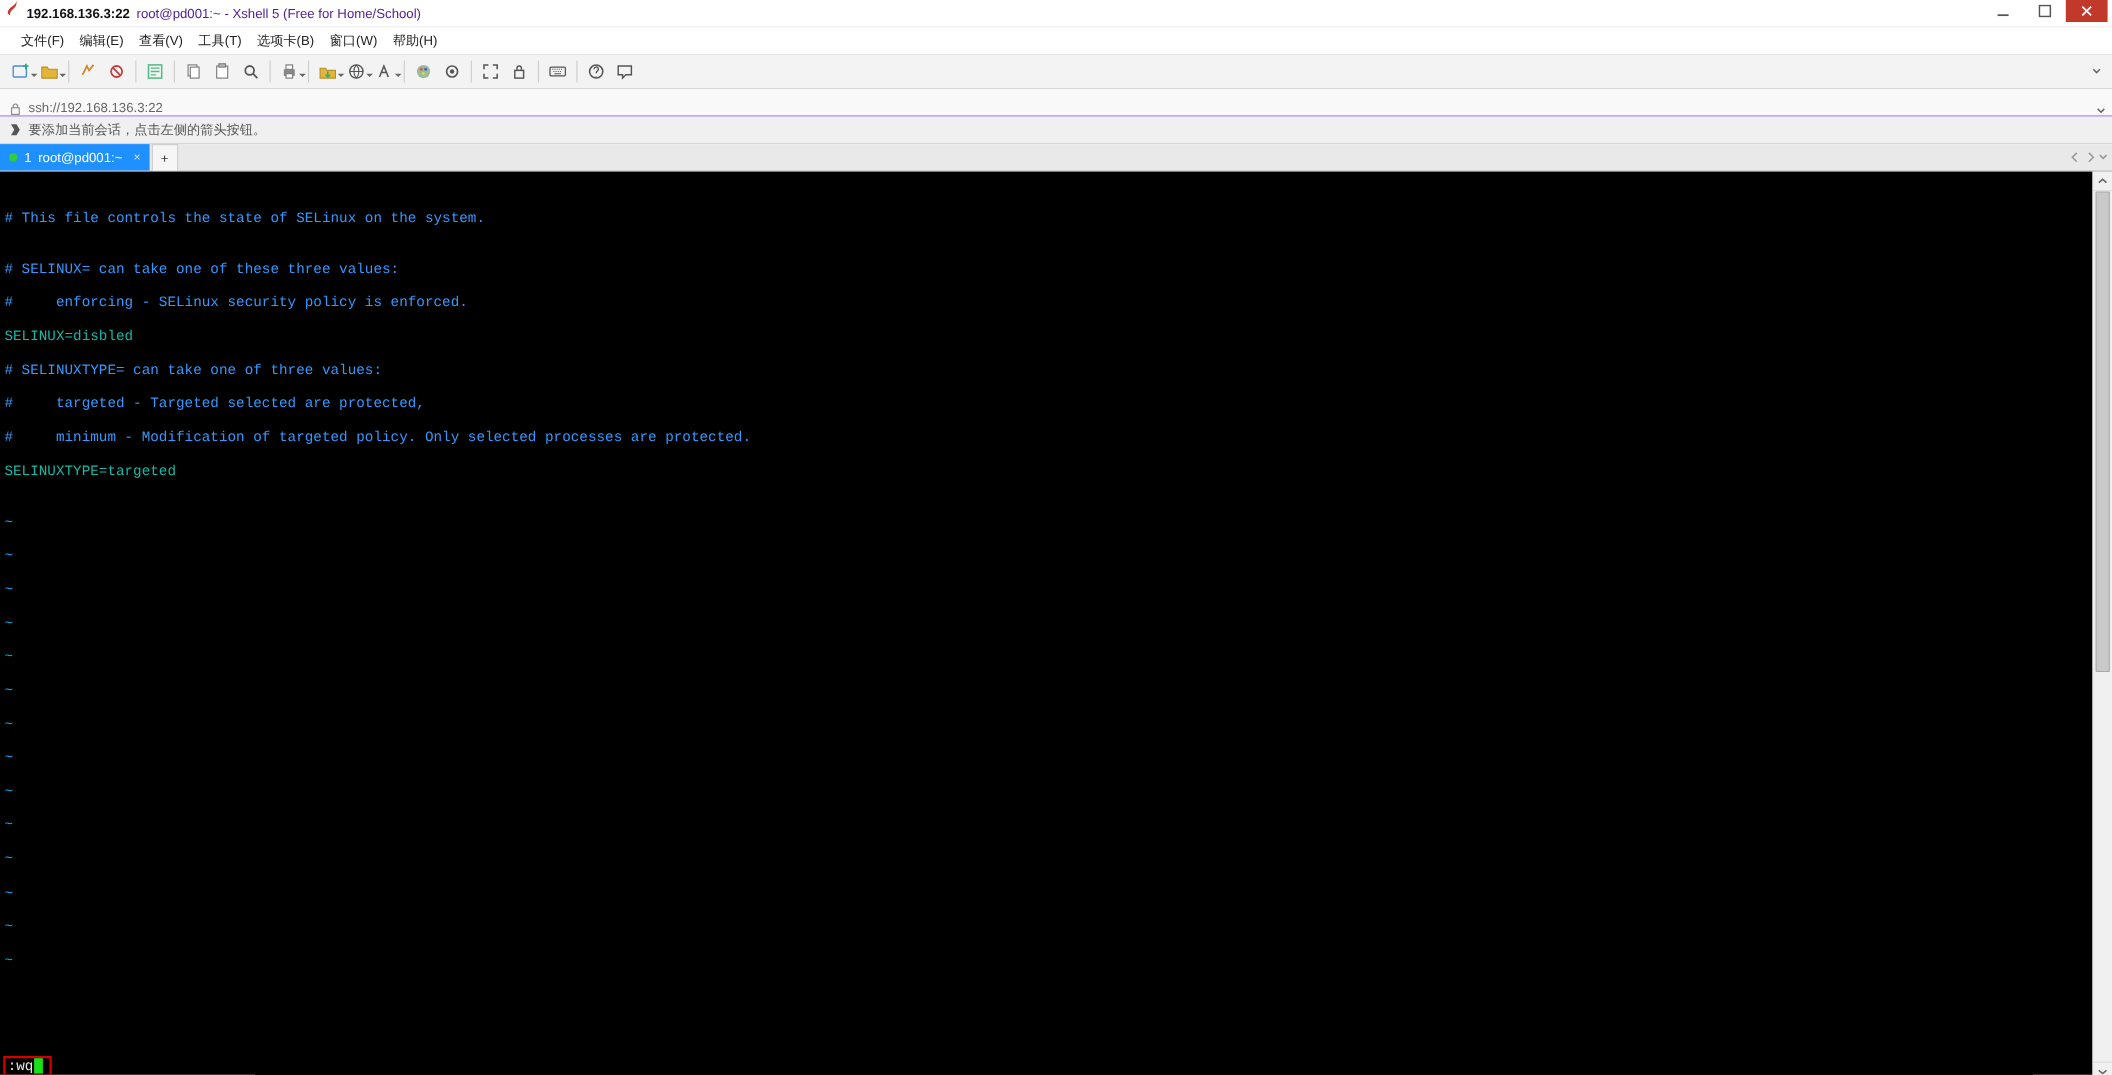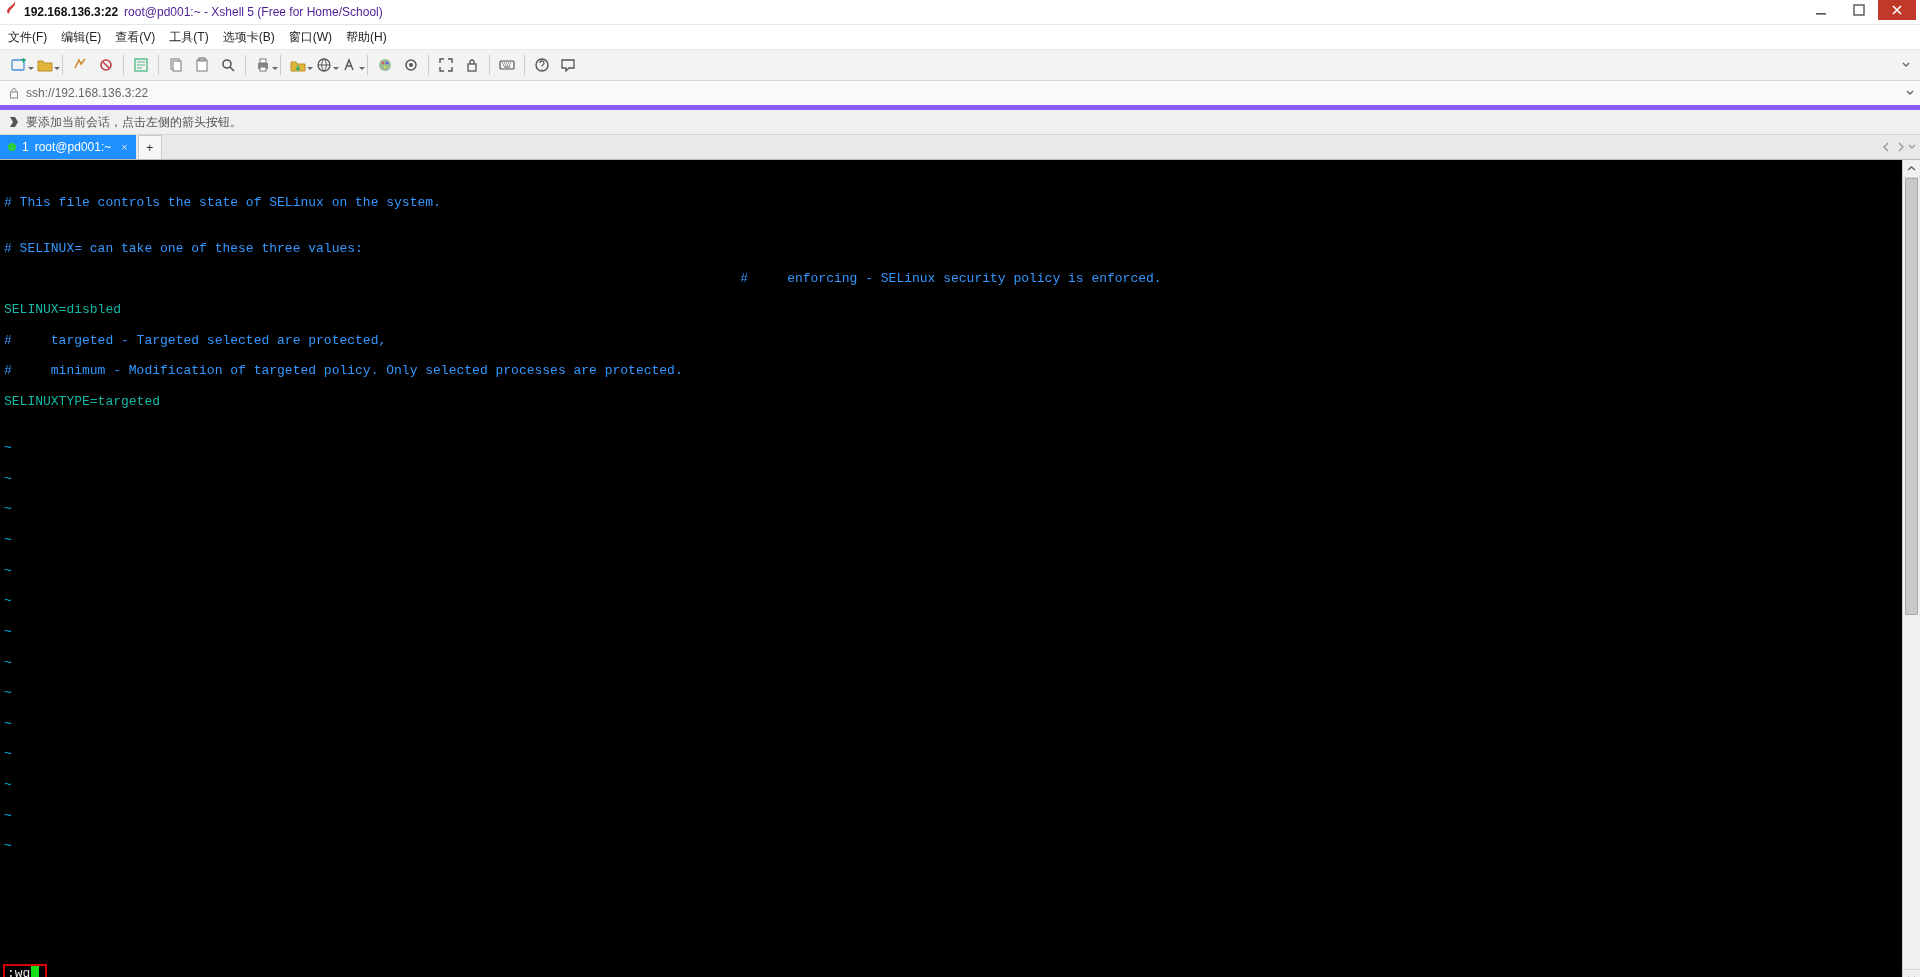--- a/index.html
+++ b/index.html
@@ -4,29 +4,29 @@
 <style>
   html,body{margin:0;padding:0;height:100%;font-family:"Microsoft YaHei",Tahoma,Arial,sans-serif;font-size:12px;background:#fff;color:#333;overflow:hidden}
   .titlebar{height:24px;line-height:24px;display:flex;padding:0 4px;background:#fff;border-bottom:1px solid #e6e6e6}
   .titlebar .app-icon{width:14px;height:14px;margin-right:6px;display:inline-flex;align-items:center;justify-content:center}
   .titlebar .host{font-weight:bold;color:#111;margin-right:6px}
   .titlebar .subtitle{color:#4c1d95}
   .titlebar .spacer{flex:1}
   .win-btns{display:flex;gap:0}
   .win-btn{width:38px;height:20px;display:flex;align-items:center;justify-content:center;color:#555}
   .win-btn.close{background:#c0392b;color:#fff}
-  .menubar{height:24px;display:flex;align-items:center;padding:0 8px;gap:14px;background:#fff;border-bottom:1px solid #e6e6e6;color:#222}
+  .menubar{height:24px;display:flex;align-items:center;padding:0 19px;gap:14px;background:#fff;border-bottom:1px solid #e6e6e6;color:#222}
   .menubar span{cursor:default}
   .toolbar{height:30px;display:flex;align-items:center;padding:0 6px;background:#f3f3f3;border-bottom:1px solid #d7d7d7;color:#555}
   .toolbar .ico{width:22px;height:22px;display:inline-flex;align-items:center;justify-content:center;margin:0 2px;color:#666;position:relative}
   .toolbar .sep{width:1px;height:20px;background:#ccc;margin:0 4px}
   .toolbar .dd::after{content:"";position:absolute;right:-4px;bottom:3px;border:3px solid transparent;border-top-color:#666}
   .toolbar .end{flex:1}
   .toolbar .tiny-dd{width:12px;text-align:center;color:#666}
-  .addrbar{height:24px;display:flex;align-items:center;padding:0 6px;background:#f9f9f9;border-bottom:5px solid #8b5cf6;color:#666}
+  .addrbar{height:24px;display:flex;align-items:flex-end;padding:0 6px;background:#f9f9f9;border-bottom:1px solid #8b5cf6;color:#666}
   .addrbar .ico{width:16px;display:inline-flex;justify-content:center;margin-right:4px}
   .infobar{height:24px;display:flex;align-items:center;padding:0 6px;background:#f0f0f0;border-bottom:1px solid #d7d7d7;color:#555}
   .infobar .ico{width:16px;display:inline-flex;justify-content:center;margin-right:4px}
   .tabstrip{height:24px;display:flex;align-items:stretch;background:#e9e9e9;border-bottom:1px solid #bbb;position:relative}
   .tab{display:flex;align-items:center;gap:6px;padding:0 8px;background:#1e90ff;color:#fff;font-size:12px}
   .tab .dot{width:8px;height:8px;border-radius:50%;background:#2ecc40}
   .tab .x{color:#cde;font-size:11px;margin-left:4px}
   .tab-new{width:22px;display:flex;align-items:center;justify-content:center;background:#f6f6f6;border:1px solid #ccc;border-bottom:none;margin-left:2px}
   .tabstrip .nav{position:absolute;right:4px;top:0;bottom:0;display:flex;align-items:center;gap:3px;color:#888}
   .term-wrap{display:flex;height:calc(100% - 24px - 24px - 30px - 24px - 24px - 24px);}
@@ -267,22 +267,23 @@
       </span>
   </div>
 </div>
 
 <div class="term-wrap">
   <div class="terminal">
 <span class="c-comment" style="display: block;"></span>
 <span class="c-comment" style="display: block;"># This file controls the state of SELinux on the system.</span>
 <span class="c-comment" style="display: block;"></span>
 <span class="c-comment" style="display: block;"># SELINUX= can take one of these three values:</span>
-<span class="c-comment" style="display: block; text-align: center;">#     enforcing - SELinux security policy is enforced.</span>
+<span class="c-comment" style="display: block;">#     enforcing - SELinux security policy is enforced.</span>
 <span class="c-plain" style="display: block;">SELINUX=disbled</span>
+<span class="c-comment" style="display: block;"># SELINUXTYPE= can take one of three values:</span>
 <span class="c-comment" style="display: block;">#     targeted - Targeted selected are protected,</span>
 <span class="c-comment" style="display: block;">#     minimum - Modification of targeted policy. Only selected processes are protected.</span>
 <span class="c-plain" style="display: block;">SELINUXTYPE=targeted</span>
 
 <span class="c-tilde" style="display: block;">~</span>
 <span class="c-tilde" style="display: block;">~</span>
 <span class="c-tilde" style="display: block;">~</span>
 <span class="c-tilde" style="display: block;">~</span>
 <span class="c-tilde" style="display: block;">~</span>
 <span class="c-tilde" style="display: block;">~</span>

